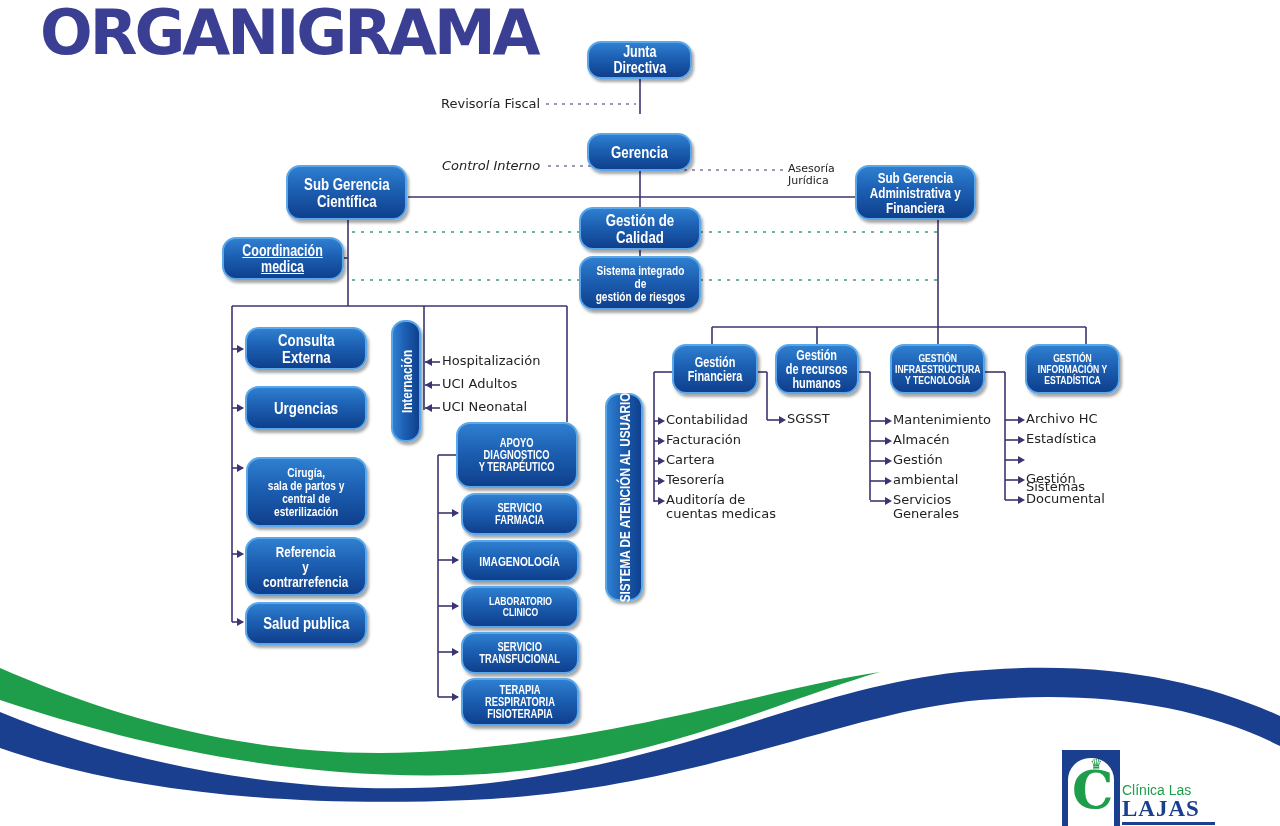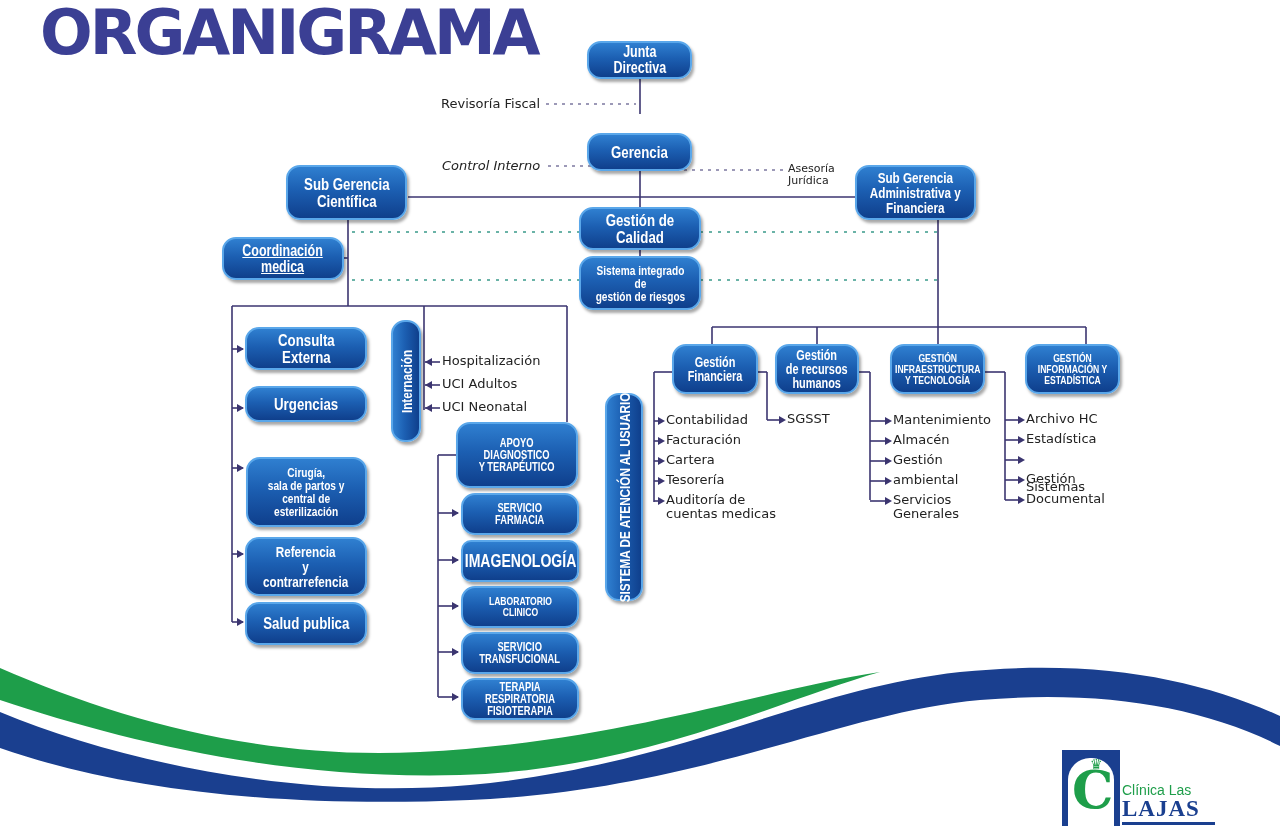--- a/index.html
+++ b/index.html
@@ -148,21 +148,21 @@
 <div class="box" style="left:579px;top:207px;width:122px;height:43px;font-size:17px;"><span>Gestión de
 Calidad</span></div>
 <div class="box" style="left:579px;top:256px;width:122px;height:54px;font-size:13px;"><span>Sistema integrado
 de
 gestión de riesgos</span></div>
 <div class="box" style="left:222px;top:237px;width:122px;height:43px;font-size:16px;text-decoration:underline;"><span>Coordinación
 medica</span></div>
 
 <div class="box" style="left:245px;top:327px;width:122px;height:43px;font-size:17px;"><span>Consulta
 Externa</span></div>
-<div class="box" style="left:245px;top:386px;width:122px;height:36px;font-size:17px;"><span>Urgencias</span></div>
+<div class="box" style="left:245px;top:386px;width:122px;height:44px;font-size:17px;border-radius:13px;"><span>Urgencias</span></div>
 <div class="box" style="left:246px;top:457px;width:121px;height:70px;font-size:13px;"><span>Cirugía,
 sala de partos y
 central de
 esterilización</span></div>
 <div class="box" style="left:245px;top:537px;width:122px;height:59px;font-size:15px;"><span>Referencia
 y
 contrarrefencia</span></div>
 <div class="box" style="left:245px;top:602px;width:122px;height:43px;font-size:17px;"><span>Salud publica</span></div>
 
 <div class="vbox" style="left:391px;top:320px;width:30px;height:122px;font-size:15px;">
@@ -172,26 +172,26 @@
     <div class="lbl" style="left: 442px; top: 354px;">Hospitalización</div>
     <div class="lbl" style="left: 442px; top: 377px;">UCI Adultos</div>
     <div class="lbl" style="left: 442px; top: 400px;">UCI Neonatal</div>
   </div>
 
 <div class="box" style="left:456px;top:422px;width:122px;height:66px;font-size:12px;"><span>APOYO
 DIAGNOSTICO
 Y TERAPÉUTICO</span></div>
 <div class="box" style="left:461px;top:493px;width:118px;height:42px;font-size:12px;"><span>SERVICIO
 FARMACIA</span></div>
-<div class="box" style="left:461px;top:540px;width:118px;height:42px;font-size:18px;border-radius:10px;"><span>IMAGENOLOGÍA</span></div>
+<div class="box" style="left:461px;top:540px;width:118px;height:42px;font-size:13px;"><span>IMAGENOLOGÍA</span></div>
 <div class="box" style="left:461px;top:586px;width:118px;height:42px;font-size:11px;"><span>LABORATORIO
 CLINICO</span></div>
 <div class="box" style="left:461px;top:632px;width:118px;height:42px;font-size:12px;"><span>SERVICIO
 TRANSFUCIONAL</span></div>
-<div class="box" style="left:461px;top:678px;width:118px;height:42px;font-size:12px;"><span>TERAPIA RESPIRATORIA
+<div class="box" style="left:461px;top:678px;width:118px;height:48px;font-size:12px;"><span>TERAPIA RESPIRATORIA
 FISIOTERAPIA</span></div>
 
 <div class="vbox" style="left:605px;top:393px;width:38px;height:208px;font-size:15px;">
     <span>SISTEMA DE ATENCIÓN AL USUARIO</span>
   </div>
 
 <div class="box" style="left:672px;top:344px;width:86px;height:50px;font-size:14px;"><span>Gestión
 Financiera</span></div>
 <div class="box" style="left:775px;top:344px;width:84px;height:50px;font-size:14px;"><span>Gestión
 de recursos

